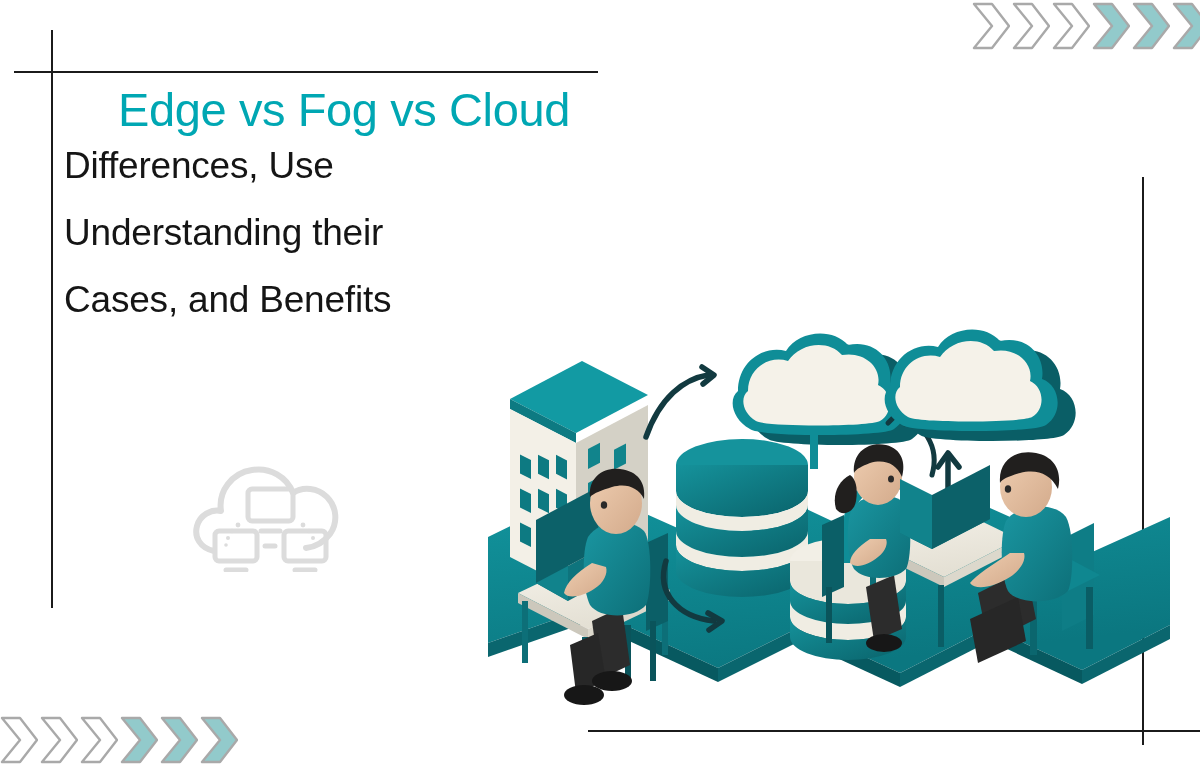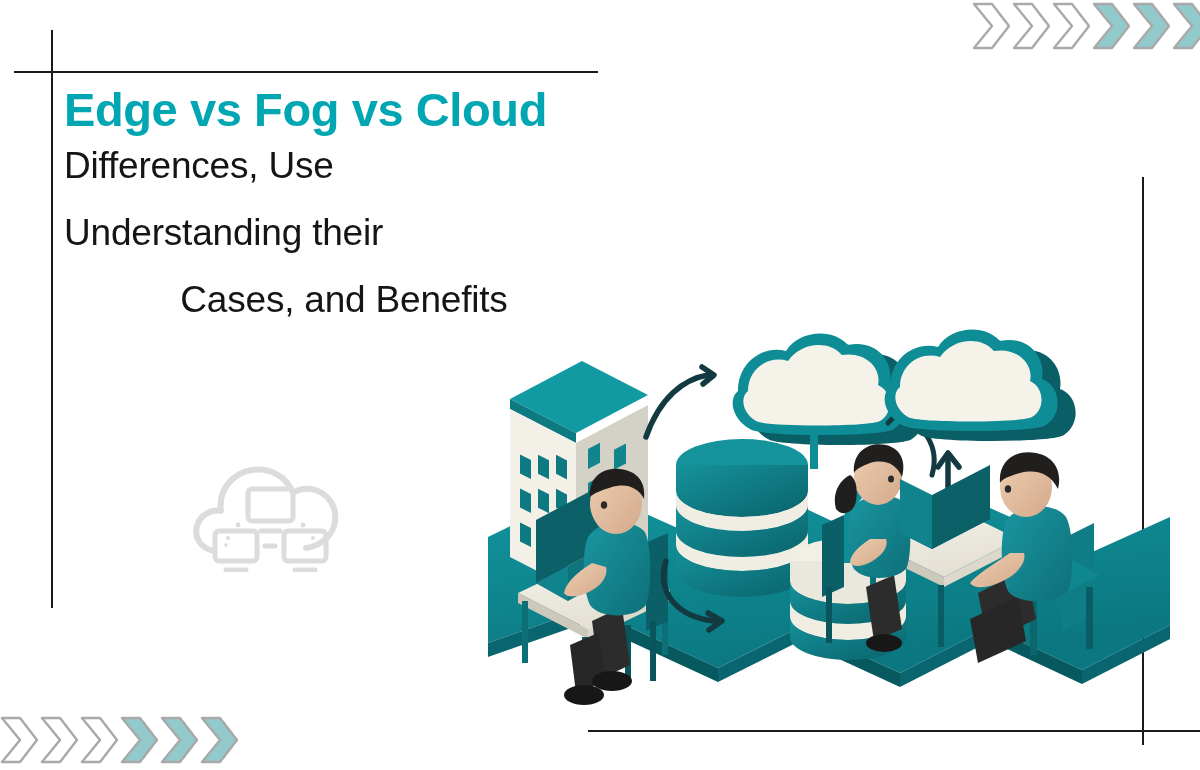--- a/index.html
+++ b/index.html
@@ -39,36 +39,37 @@
   
   #headline {
     position: absolute;
     left: 64px;
     top: 86px;
     width: 560px;
   }
   #title-main {
     color: #00a7b3;
     font-size: 47px;
-    font-weight: bold;
+    font-weight: normal;
     line-height: 1.0;
     letter-spacing: -0.4px;
     margin: 0 0 14px 0;
     white-space: nowrap;
+    text-align: center;
   }
   .subtitle-line {
     color: #151515;
     font-size: 37px;
     font-weight: normal;
     line-height: 1.0;
     margin: 0 0 30px 0;
     letter-spacing: -0.2px;
     white-space: nowrap;
   }
-  .subtitle-line:last-child { margin-bottom: 0; text-align: center; }
+  .subtitle-line:last-child { margin-bottom: 0; }
 
   
   #watermark-cloud {
     position: absolute;
     left: 190px;
     top: 447px;
     width: 162px;
     height: 125px;
     opacity: 1;
   }

